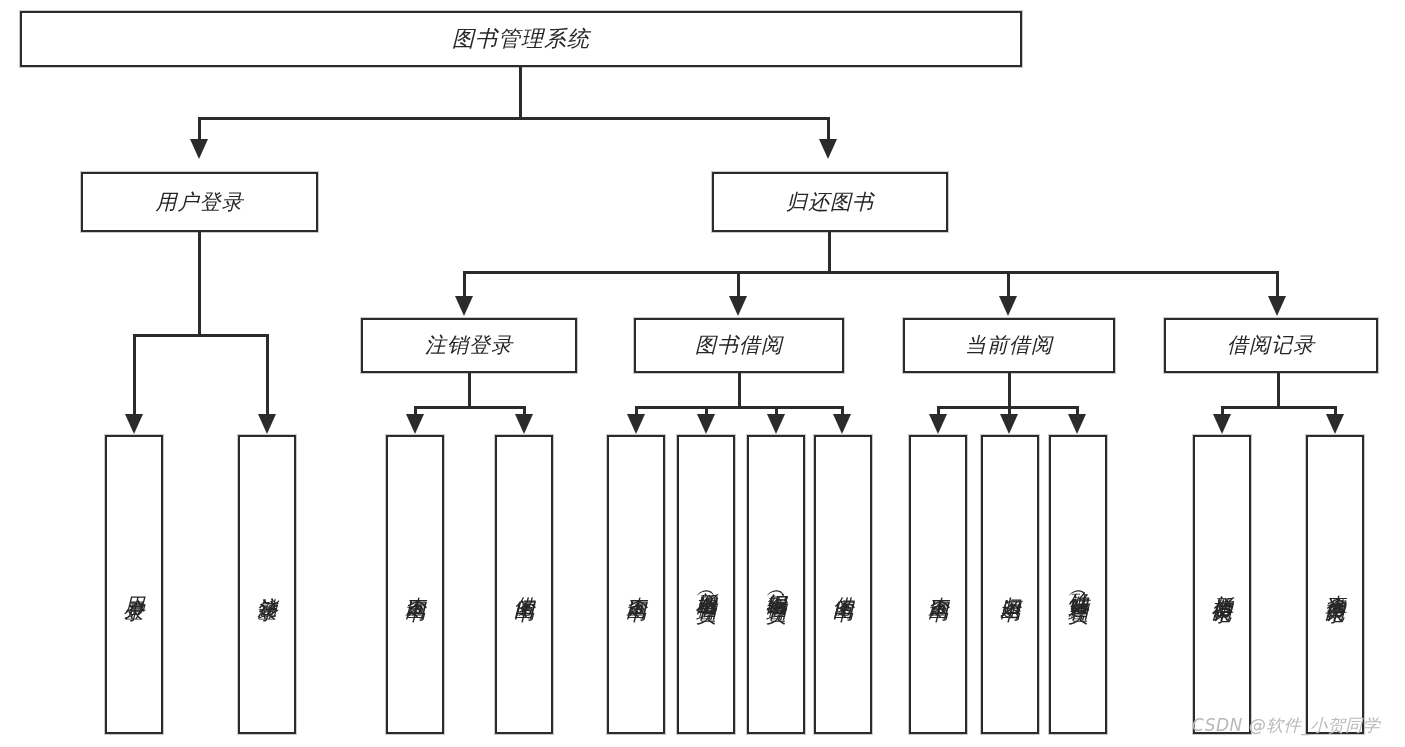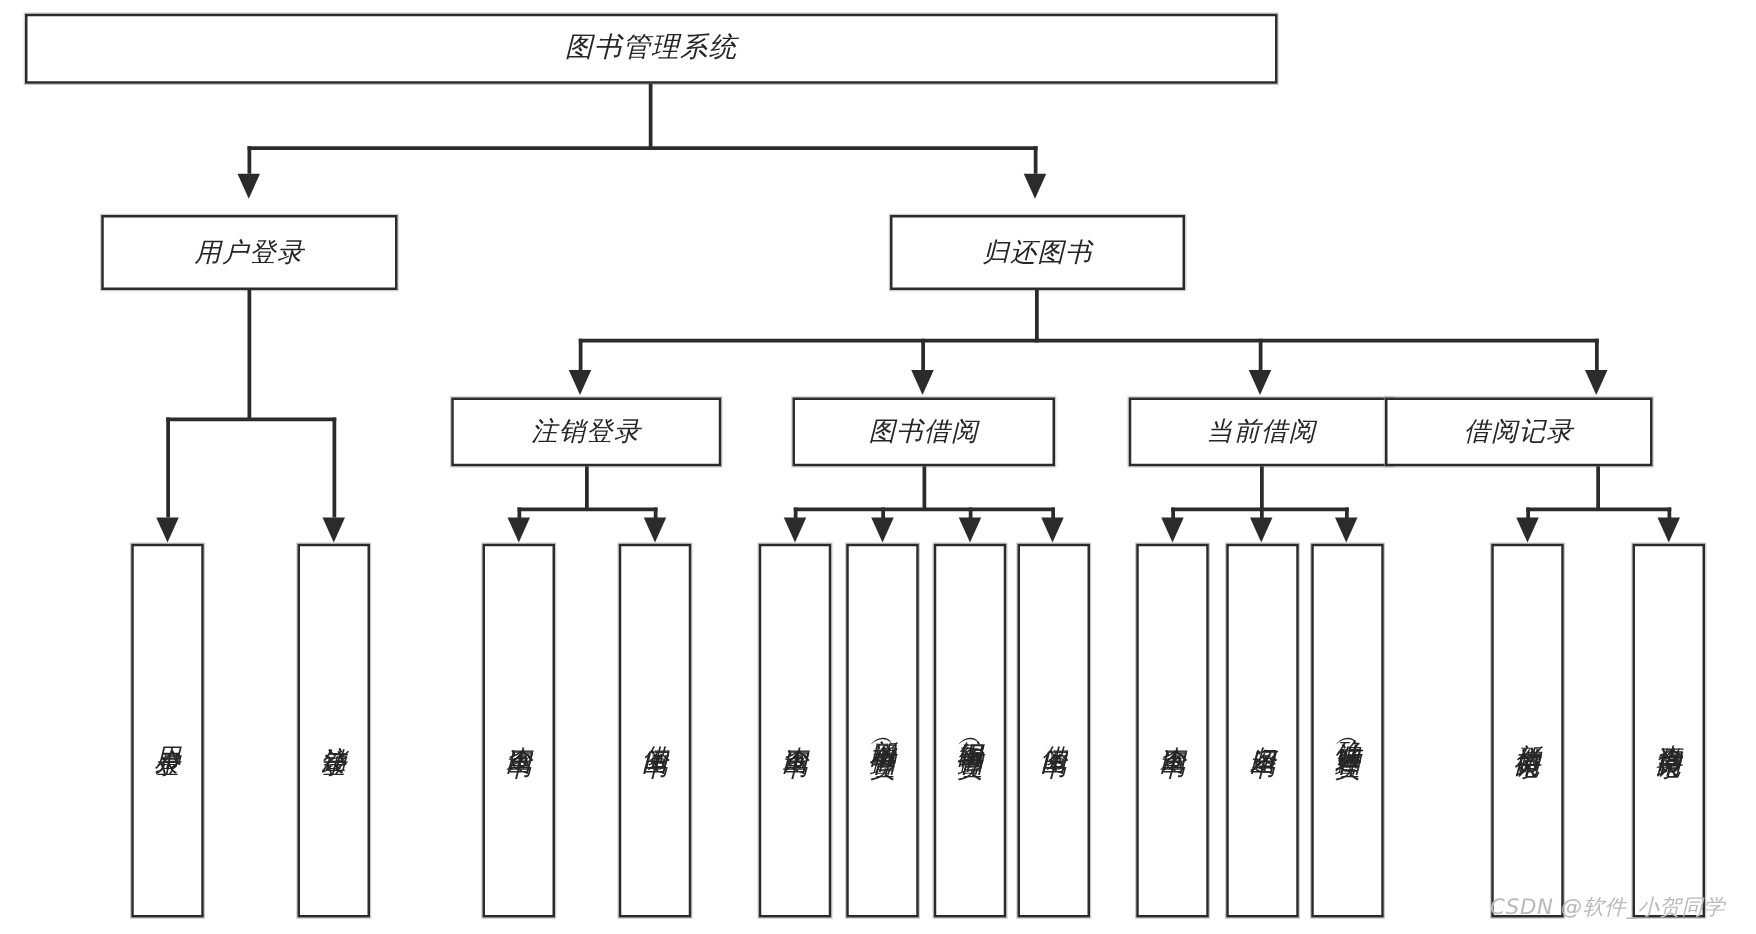--- a/index.html
+++ b/index.html
@@ -131,21 +131,21 @@
 
   <div class="node h-node" style="left:361px; top:318px; width:216px; height:55px;">
     <span class="h-label">注销登录</span>
   </div>
   <div class="node h-node" style="left:903px; top:318px; width:212px; height:55px;">
     <span class="h-label">当前借阅</span>
   </div>
   <div class="node h-node" style="left:634px; top:318px; width:210px; height:55px;">
     <span class="h-label">图书借阅</span>
   </div>
-  <div class="node h-node" style="left:1108px; top:318px; width:214px; height:55px;align-items:center;">
+  <div class="node h-node" style="left:1164px; top:318px; width:214px; height:55px;align-items:center;">
     <span class="h-label">借阅记录</span>
   </div>
 
   <div class="seg-v" style="left:468px; top:373px; width:3px; height:35px;"></div>
   <div class="seg-h" style="left:414px; top:406px; width:112px; height:3px;"></div>
   <div class="seg-v" style="left:414px; top:406px; width:3px; height:10px;"></div>
   <div class="seg-v" style="left:523px; top:406px; width:3px; height:10px;"></div>
   <div class="arrow" style="left:406px; top:414px;"></div>
   <div class="arrow" style="left:515px; top:414px;"></div>
 

